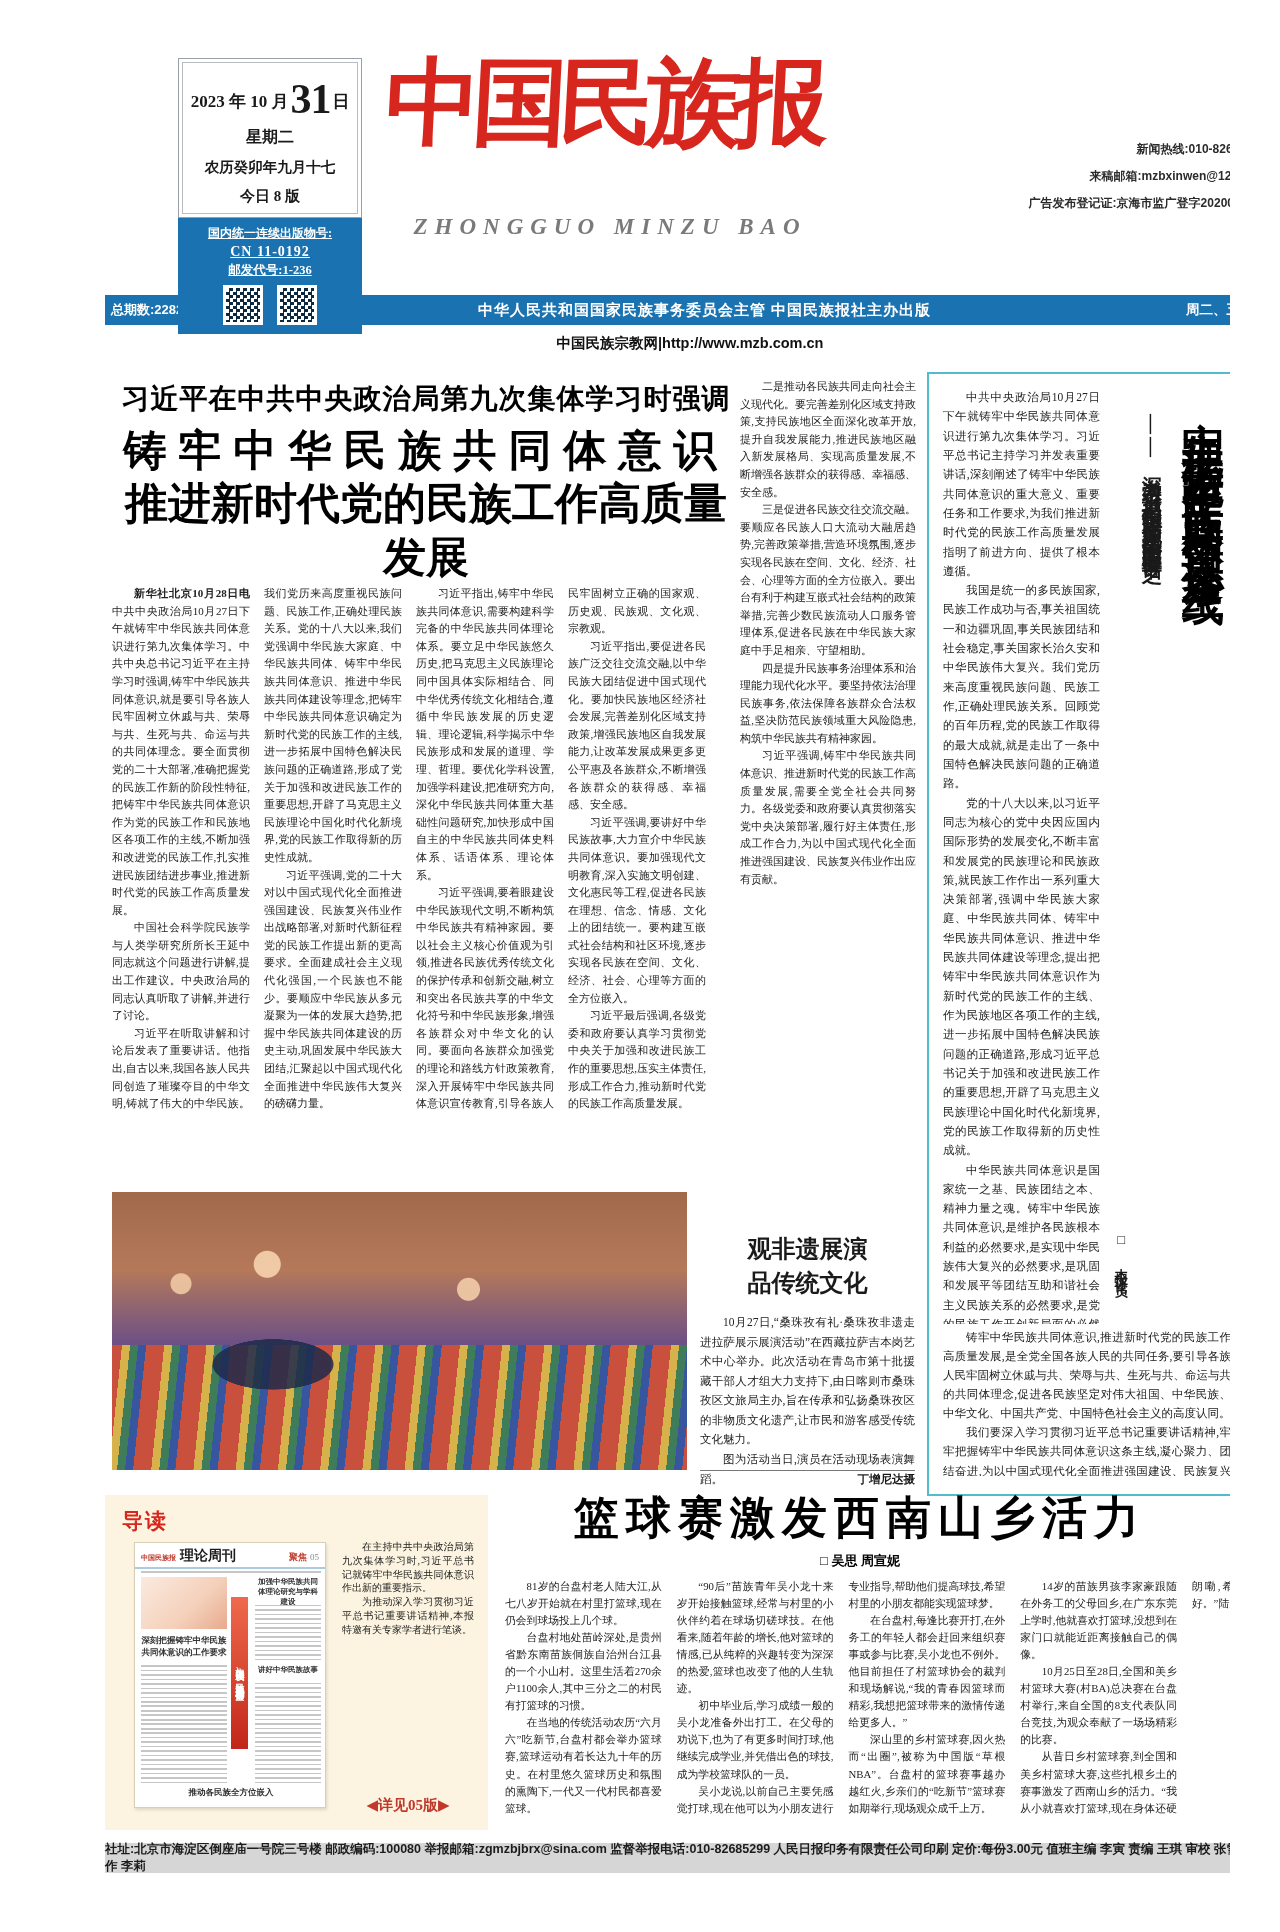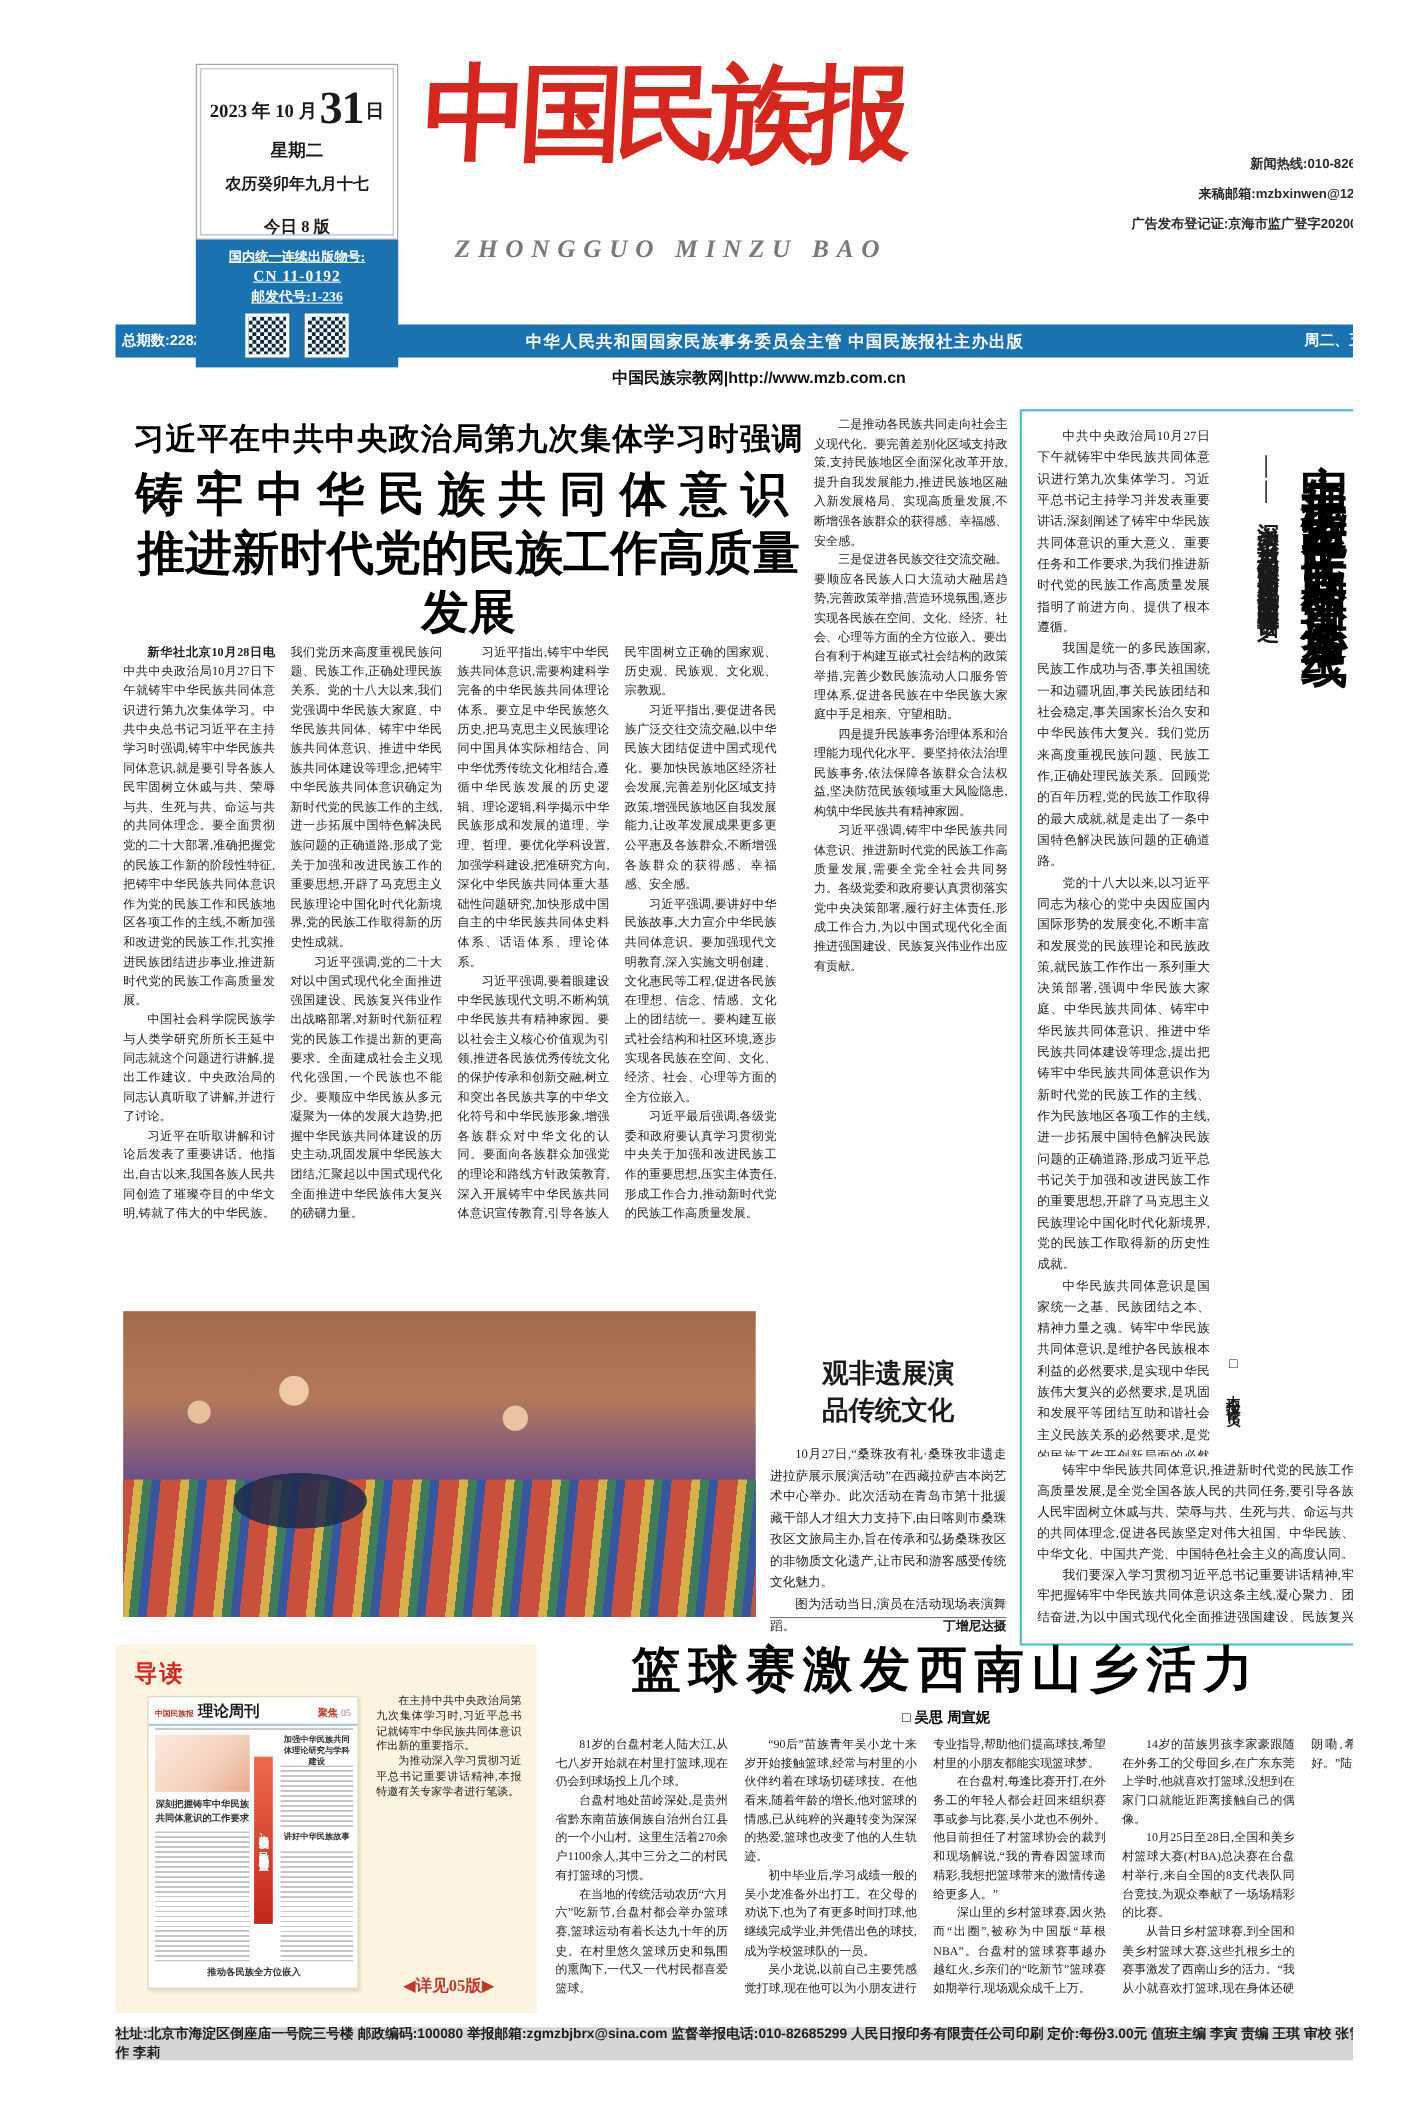--- a/index.html
+++ b/index.html
@@ -8,21 +8,21 @@
   .page { position:relative; width:1180px; height:1932px; margin:0 auto; background:#fff; overflow:hidden; }
   .abs { position:absolute; }
   .sans { font-family:"Liberation Sans","DejaVu Sans",sans-serif; }
 
   
   .date-box { left:128px; top:58px; width:184px; height:160px; border:1px solid #9aa0a6; box-shadow:0 0 0 3px #fff inset, 0 0 0 4px #b7bcc2 inset; text-align:center; padding-top:16px; }
   .date-line { font-weight:bold; font-size:17px; }
   .date-line .big-day { font-size:42px; font-weight:bold; letter-spacing:-1px; font-family:"Liberation Serif",serif; vertical-align:-6px; padding:0 2px; }
   .weekday { font-weight:bold; font-size:16px; margin-top:4px; }
   .lunar { font-weight:bold; font-size:14.5px; margin-top:10px; }
-  .pages-today { font-weight:bold; font-size:15px; margin-top:20px; }
+  .pages-today { font-weight:bold; font-size:15px; margin-top:10px; }
 
   .issue-box { left:128px; top:218px; width:184px; height:116px; background:#1a73b0; color:#fff; text-align:center; padding-top:7px; z-index:3;text-decoration:underline; }
   .issue-box .l1 { font-size:12px; font-weight:bold; }
   .issue-box .l2 { font-size:14px; font-weight:bold; letter-spacing:1px; margin-top:2px; }
   .issue-box .l3 { font-size:12.5px; font-weight:bold; margin-top:2px; }
   .qr-row { margin-top:6px; display:flex; justify-content:center; gap:14px; }
   .qr { width:40px; height:40px; background: conic-gradient(#0b2940 25%, #fff 0 50%, #0b2940 0 75%, #fff 0) 0 0/7px 7px; border:3px solid #fff; }
 
   .masthead { left:318px; top:40px; width:470px; text-align:center; color:#d7261d; font-size:95px; font-weight:900; letter-spacing:-8px; transform:skewX(-3deg); font-family:"Liberation Serif",serif; }
   .pinyin { left:340px; top:214px; width:440px; text-align:center; color:#7a7a7a; font-size:23px; font-weight:bold; font-style:italic; letter-spacing:7px; }

